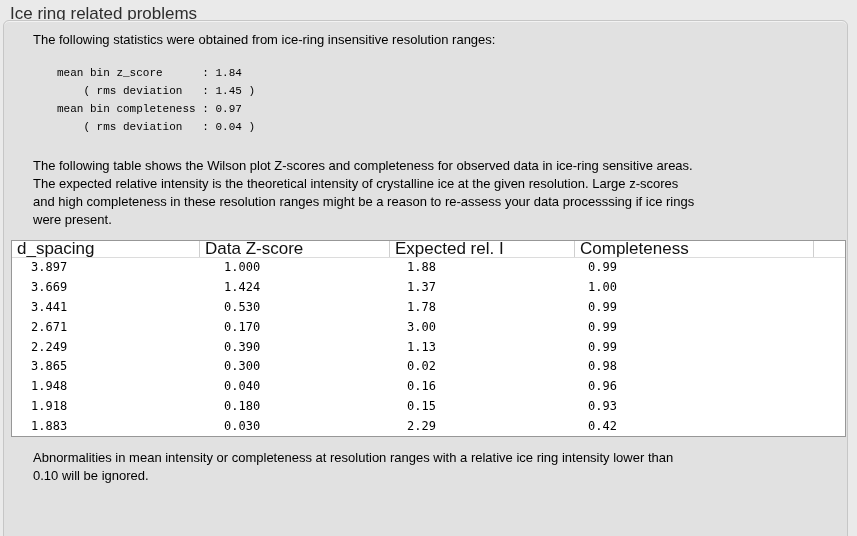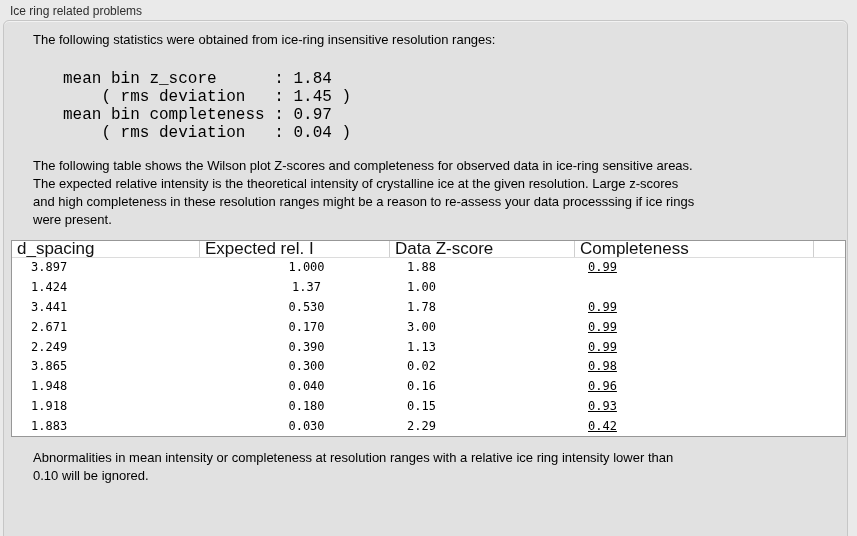--- a/index.html
+++ b/index.html
@@ -11,21 +11,21 @@
     background: #eaeaea;
     font-family: "Liberation Sans", sans-serif;
     color: #000;
   }
   .window { position: relative; width: 857px; height: 536px; }
 
   .groupbox-title {
     position: absolute;
     left: 10px;
     top: 4px;
-    font-size: 12px;
+    font-size: 17px;
     color: #2e2e2e;
   }
 
   .groupbox {
     position: absolute;
     left: 3px;
     top: 20px;
     width: 845px;
     height: 540px; 
     background: #e1e1e1;
@@ -46,23 +46,23 @@
   }
   .para-intro      { top: 10px;  }
   .para-desc       { top: 136px; }
   .para-footnote   { top: 428px; }
   .para-conclusion { top: 474px; }
 
   .stats-pre {
     position: absolute;
     left: 47px;
     top: 37px;
-    margin: 12px;
+    margin: 6px;
     font-family: "Liberation Mono", monospace;
-    font-size: 16px;
+    font-size: 11px;
     line-height: 18px;
     white-space: pre;
     color: #000;
   }
 
   .list-table {
     position: absolute;
     left: 7px;
     top: 219px;
     width: 835px;
@@ -96,23 +96,23 @@
     height: 19.9px;
   }
   .td {
     font-family: "DejaVu Sans Mono", monospace;
     font-size: 12px;
     line-height: 19.9px;
     white-space: nowrap;
     overflow: hidden;
   }
   .td:nth-child(1) { padding-left: 19px; }
-  .td:nth-child(2) { padding-left: 25px; text-align: center; }
+  .td:nth-child(2) { padding-left: 25px; }
   .td:nth-child(3) { padding-left: 18px; }
-  .td:nth-child(4) { padding-left: 14px; text-decoration: underline; }
+  .td:nth-child(4) { padding-left: 14px; }
 </style>
 </head>
 <body>
 
 <div class="window">
 
   <div class="groupbox-title">Ice ring related problems</div>
 
   <div class="groupbox">
 
@@ -124,34 +124,35 @@
     ( rms deviation   : 0.04 )</pre>
 
     <div class="para para-desc">The following table shows the Wilson plot Z-scores and completeness for observed data in ice-ring sensitive areas.
 The expected relative intensity is the theoretical intensity of crystalline ice at the given resolution. Large z-scores
 and high completeness in these resolution ranges might be a reason to re-assess your data processsing if ice rings
 were present.</div>
 
     <div class="list-table">
       <div class="thead">
         <div class="th">d_spacing</div>
+        <div class="th">Data Z-score</div>
         <div class="th">Expected rel. I</div>
-        <div class="th">Data Z-score</div>
         <div class="th">Completeness</div>
         <div class="th"></div>
       </div>
       <div class="tbody">
           <div class="tr">
             <div class="td">3.897</div>
             <div class="td">1.000</div>
             <div class="td">1.88</div>
             <div class="td">0.99</div>
             <div class="td"></div>
           </div>
           <div class="tr">
+            <div class="td">3.669</div>
             <div class="td">1.424</div>
             <div class="td">1.37</div>
             <div class="td">1.00</div>
             <div class="td"></div>
           </div>
           <div class="tr">
             <div class="td">3.441</div>
             <div class="td">0.530</div>
             <div class="td">1.78</div>
             <div class="td">0.99</div>

